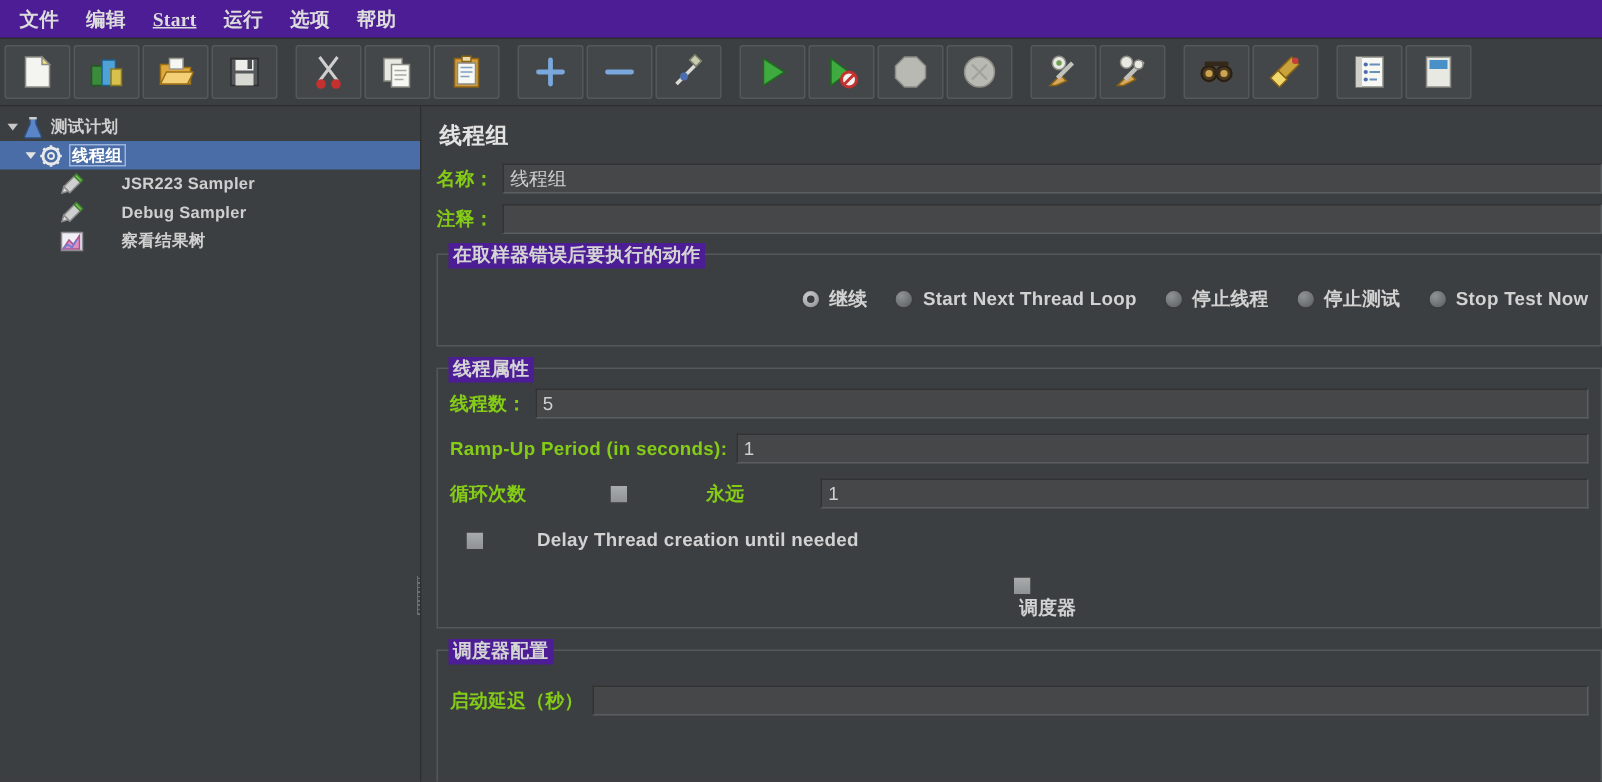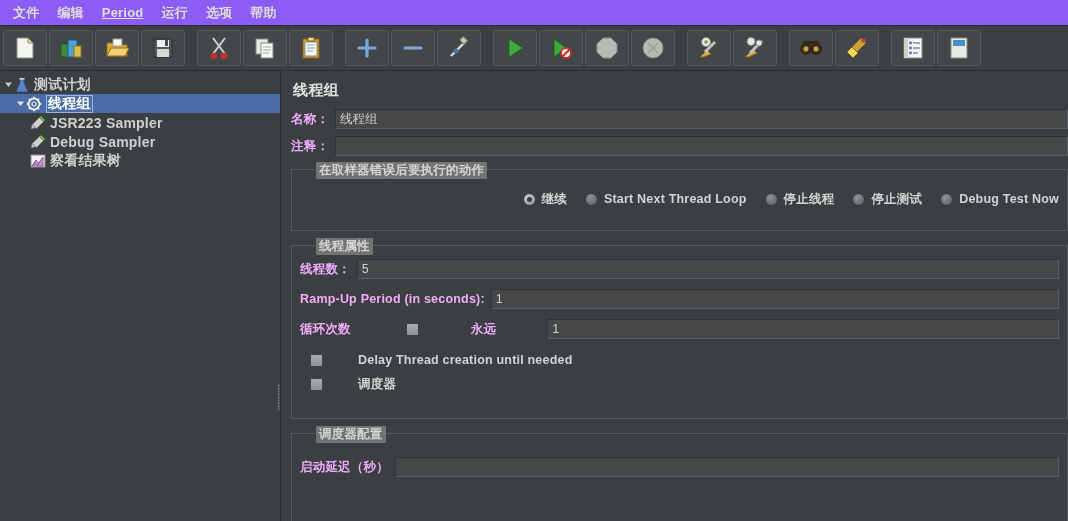--- a/index.html
+++ b/index.html
@@ -5,23 +5,23 @@
   html,body{margin:0;padding:0;}
   body{
     width:1068px;height:521px;overflow:hidden;
     background:#3c3f41;
     font-family:"Liberation Sans","DejaVu Sans",sans-serif;
     font-size:12px;color:#d6d6d6;
     -webkit-font-smoothing:none;
   }
   
   #menubar{
-    height:25px;background:#8b5cf6;
+    height:25px;background:#4c1d95;
     border-bottom:1px solid #2b2d2e;
-    display:flex;align-items:center;padding-left:4px;
+    display:flex;align-items:center;padding-left:4px;font-family:Liberation Serif, serif;
   }
   .menu-item{
     padding:3px 9px;font-size:13px;color:#dcdcdc;cursor:default;
     font-weight:bold;letter-spacing:.2px;
   }
   .menu-item.mnemonic>span.u{text-decoration:underline;}
 
   
   #toolbar{
     height:44px;background:#3c3f41;
@@ -50,24 +50,24 @@
   }
   .tree-row{
     height:19px;display:flex;align-items:center;
     padding-left:2px;white-space:nowrap;cursor:default;
   }
   .tree-row.selected{background:#4a6da7;}
   .tree-row.selected .tree-label{color:#ffffff;outline:1px solid #9bb4dd;outline-offset:-1px;padding:0 2px;}
   .twisty{width:12px;height:12px;flex:0 0 12px;display:flex;align-items:center;justify-content:center;}
   .twisty svg{display:block;}
   .tree-icon{width:16px;height:16px;flex:0 0 16px;margin-right:4px;}
-  .tree-label{font-size:14px;color:#cfcfcf;font-weight:bold;letter-spacing:.2px;}
+  .tree-label{font-size:11px;color:#cfcfcf;font-weight:bold;letter-spacing:.2px;}
   .indent-1{padding-left:2px;}
   .indent-2{padding-left:14px;}
-  .indent-3{padding-left:30px;}
+  .indent-3{padding-left:40px;gap:21px;}
 
   
   #divider{
     position:absolute;right:-4px;top:0;width:8px;height:100%;
     z-index:5;
   }
   #divider .grip{
     position:absolute;top:313px;left:2px;width:4px;height:26px;
     background:
       repeating-linear-gradient(0deg,#7a7e80 0 1px,transparent 1px 3px),
@@ -81,42 +81,42 @@
     padding:8px 0 0 10px;overflow:hidden;position:relative;
   }
   #panel-title{
     font-size:15px;font-weight:bold;color:#e2e2e2;
     margin:2px 0 8px 2px;letter-spacing:.4px;
   }
   .field-row{
     display:flex;align-items:center;height:22px;margin-bottom:5px;
   }
   .field-label{
-    font-size:12.5px;font-weight:bold;color:#f0abfc;
+    font-size:12.5px;font-weight:bold;color:#84cc16;
     white-space:nowrap;margin-right:6px;letter-spacing:.2px;
   }
   .tf{
     background:#454749;border:1px solid #5b5e60;
     border-top-color:#303233;border-left-color:#303233;
     height:20px;box-sizing:border-box;
     color:#cfcfcf;font-size:12.5px;
     display:flex;align-items:center;padding:0 4px;
     flex:1 1 auto;min-width:0;
   }
 
   
   .group{
     border:1px solid #55585a;
     margin:6px 0 0 0;position:relative;
     padding:14px 8px 8px 8px;
     box-sizing:border-box;
   }
   .group > .g-title{
-    position:absolute;top:-8px;left:24px;
-    background:#737373;padding:0 3px;
+    position:absolute;top:-8px;left:7px;
+    background:#4c1d95;padding:0 3px;
     font-size:12.5px;font-weight:bold;color:#d4d4d4;
     letter-spacing:.2px;white-space:nowrap;
   }
 
   
   .radio-row{display:flex;align-items:center;justify-content:flex-end;
     height:22px;padding-right:0;margin-top:4px;white-space:nowrap;}
   .radio{display:flex;align-items:center;margin-left:18px;}
   .radio .dot{
     width:13px;height:13px;border-radius:50%;
@@ -141,21 +141,21 @@
   }
   .check-row{display:flex;align-items:center;height:24px;}
   .check-row .cl{font-size:12.5px;font-weight:bold;color:#d2d2d2;letter-spacing:.2px;padding-left:28px;}
 </style>
 </head>
 <body>
 
 <div id="menubar">
   <div class="menu-item"><span>文件</span></div>
   <div class="menu-item"><span>编辑</span></div>
-  <div class="menu-item mnemonic"><span class="u">Period</span></div>
+  <div class="menu-item mnemonic"><span class="u">Start</span></div>
   <div class="menu-item"><span>运行</span></div>
   <div class="menu-item"><span>选项</span></div>
   <div class="menu-item"><span>帮助</span></div>
 </div>
 
 <div id="toolbar">
 
   <div class="tb-btn">
     <svg class="tb-icon" viewBox="0 0 24 24">
       <path d="M4 2h11l5 5v15H4z" fill="#f4f4f0" stroke="#8d8d86" stroke-width="1"></path>
@@ -422,21 +422,21 @@
         <label class="radio">
           <span class="dot"></span>
           <span class="rl">停止线程</span>
         </label>
         <label class="radio">
           <span class="dot"></span>
           <span class="rl">停止测试</span>
         </label>
         <label class="radio">
           <span class="dot"></span>
-          <span class="rl">Debug Test Now</span>
+          <span class="rl">Stop Test Now</span>
         </label>
       </div>
     </div>
 
     <div class="group" style="height:174px;margin-top:14px;padding-top:12px;">
       <span class="g-title">线程属性</span>
 
       <div class="field-row">
         <span class="field-label">线程数：</span>
         <span class="tf">5</span>
@@ -452,21 +452,21 @@
         <span class="cbox" style="margin-left:4px;"></span>
         <span class="field-label">永远</span>
         <span class="tf">1</span>
       </div>
 
       <div class="check-row" style="margin-top:8px;padding-left:10px;">
         <span class="cbox"></span>
         <span class="cl">Delay Thread creation until needed</span>
       </div>
 
-      <div class="check-row" style="margin-top:0;padding-left:10px;">
+      <div class="check-row" style="margin-top:12px;padding-left:10px;flex-direction:column;">
         <span class="cbox"></span>
         <span class="cl">调度器</span>
       </div>
     </div>
 
     <div class="group" style="height:104px;margin-top:14px;padding-top:12px;">
       <span class="g-title">调度器配置</span>
 
 
       <div class="field-row" style="margin-top:10px;">

